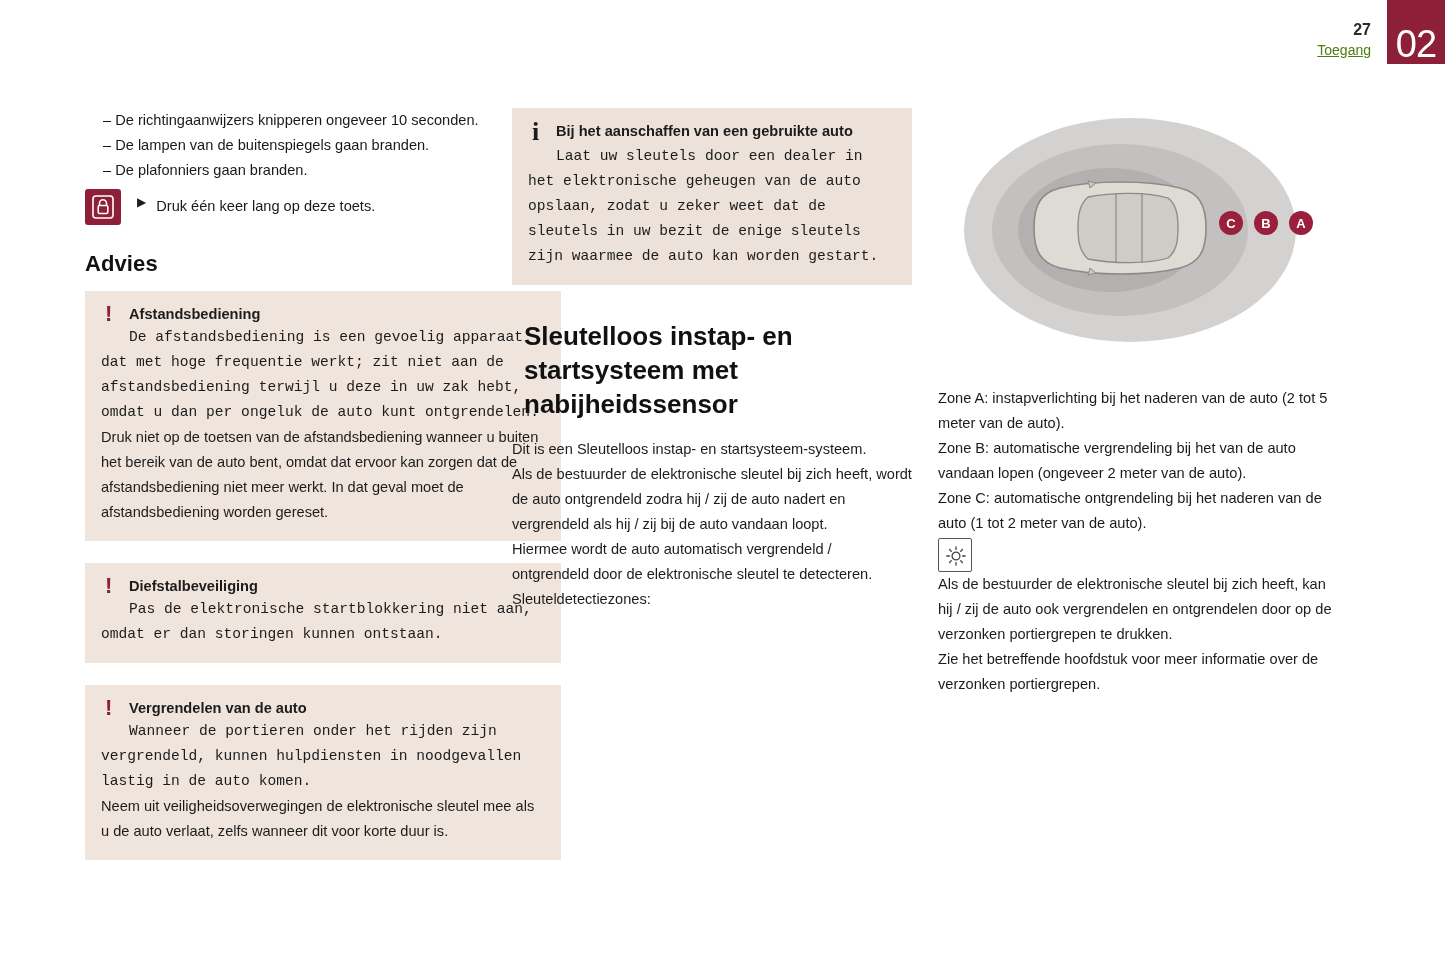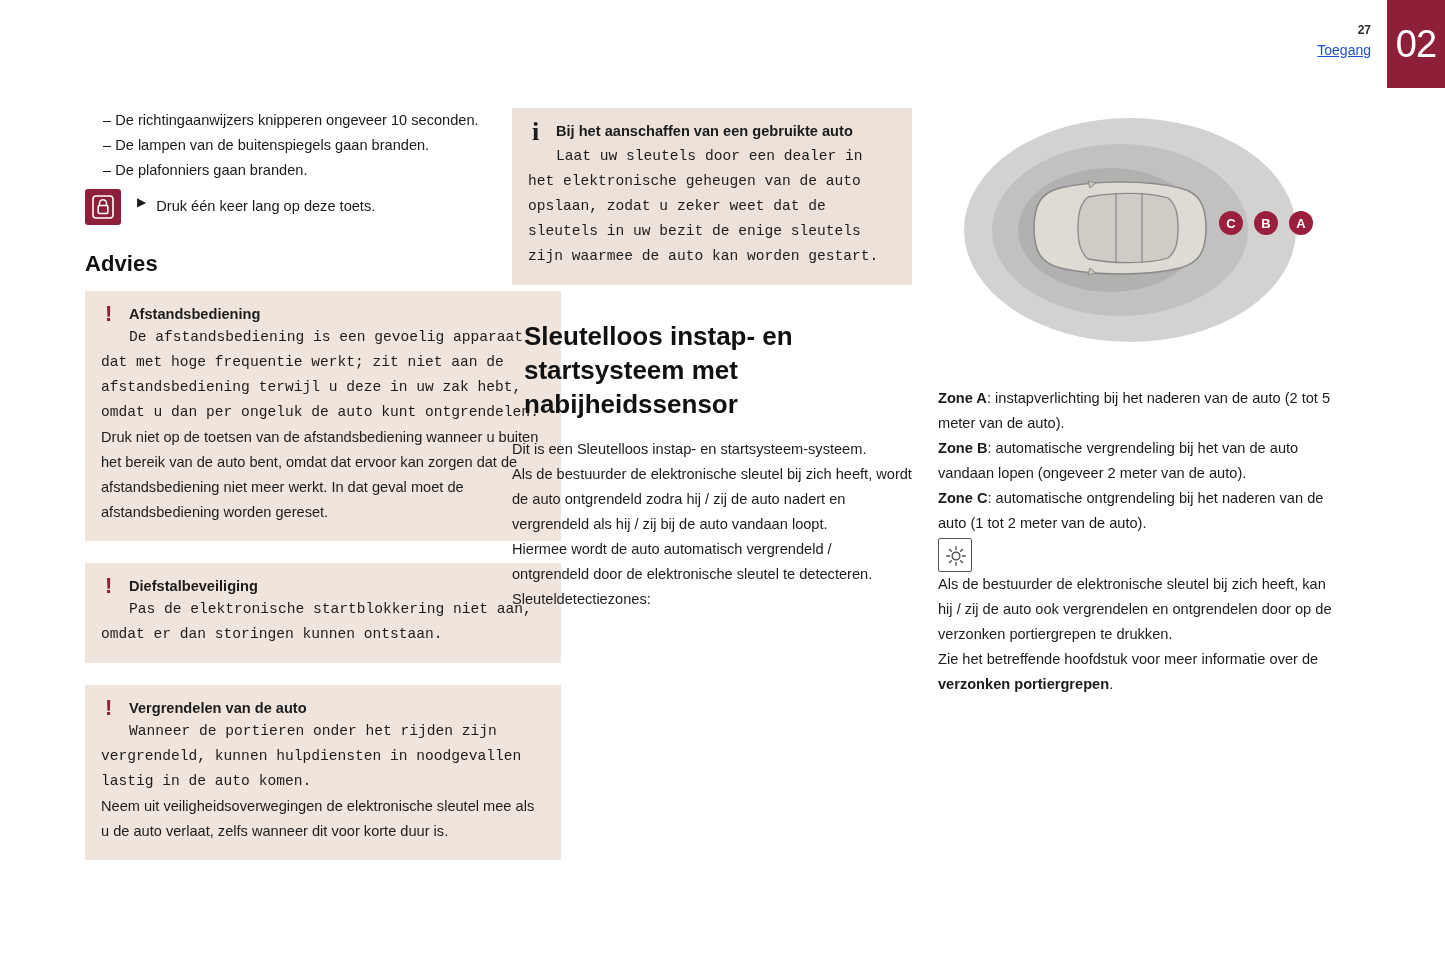--- a/index.html
+++ b/index.html
@@ -11,42 +11,42 @@
     font-family: "Liberation Sans", sans-serif;
     color: #1a1a1a;
     position: relative;
     overflow: hidden;
   }
 
   
   .chapter-tab {
     position: absolute;
     top: 0; right: 0;
-    width: 58px; height: 88px;
+    width: 58px; height: 64px;
     background: #8e1f38;
     color: #ffffff;
     font-size: 38px;
     line-height: 88px;
     text-align: center;
     letter-spacing: -1px;
   }
   .page-meta {
     position: absolute;
     top: 20px; right: 74px;
     text-align: right;
   }
   .page-num {
-    font-size: 12px;
+    font-size: 16px;
     font-weight: bold;
     color: #2b2b2b;
     line-height: 20px;
   }
   .page-section {
     font-size: 14px;
-    color: #1d4ed8;
+    color: #4d7c0f;
     line-height: 20px;
     text-decoration: underline;
   }
 
   
   .content {
     position: absolute;
     left: 0; top: 108px;
     width: 1445px; height: 855px;
   }
@@ -154,21 +154,21 @@
   }
   .callout-body .indent-first { text-indent: 28px; font-family: Liberation Mono, monospace; }
 
   
   .diagram {
     width: 400px; height: 260px;
     position: relative;
     margin-bottom: 18px;
   }
   .zone-note { font-size: 14.6px; line-height: 25px; }
-  b, .b { font-weight: bold; }
+  b, .b { font-weight: normal; }
 
   .gear-row {
     display: flex;
     align-items: flex-start;
     margin-top: 2px;
   }
   .gear-box {
     flex: 0 0 34px;
     width: 34px; height: 34px;
     border: 1px solid #555;

